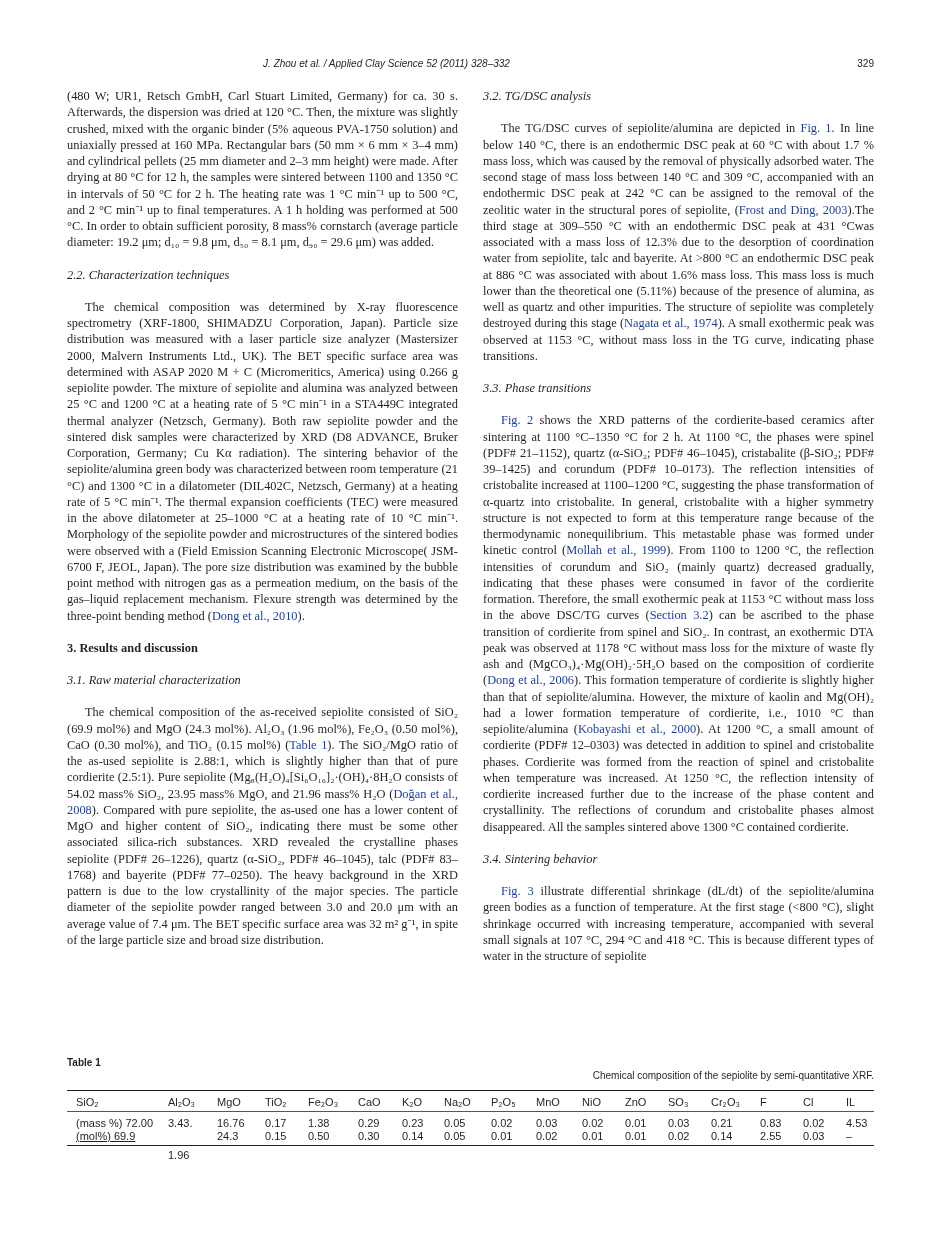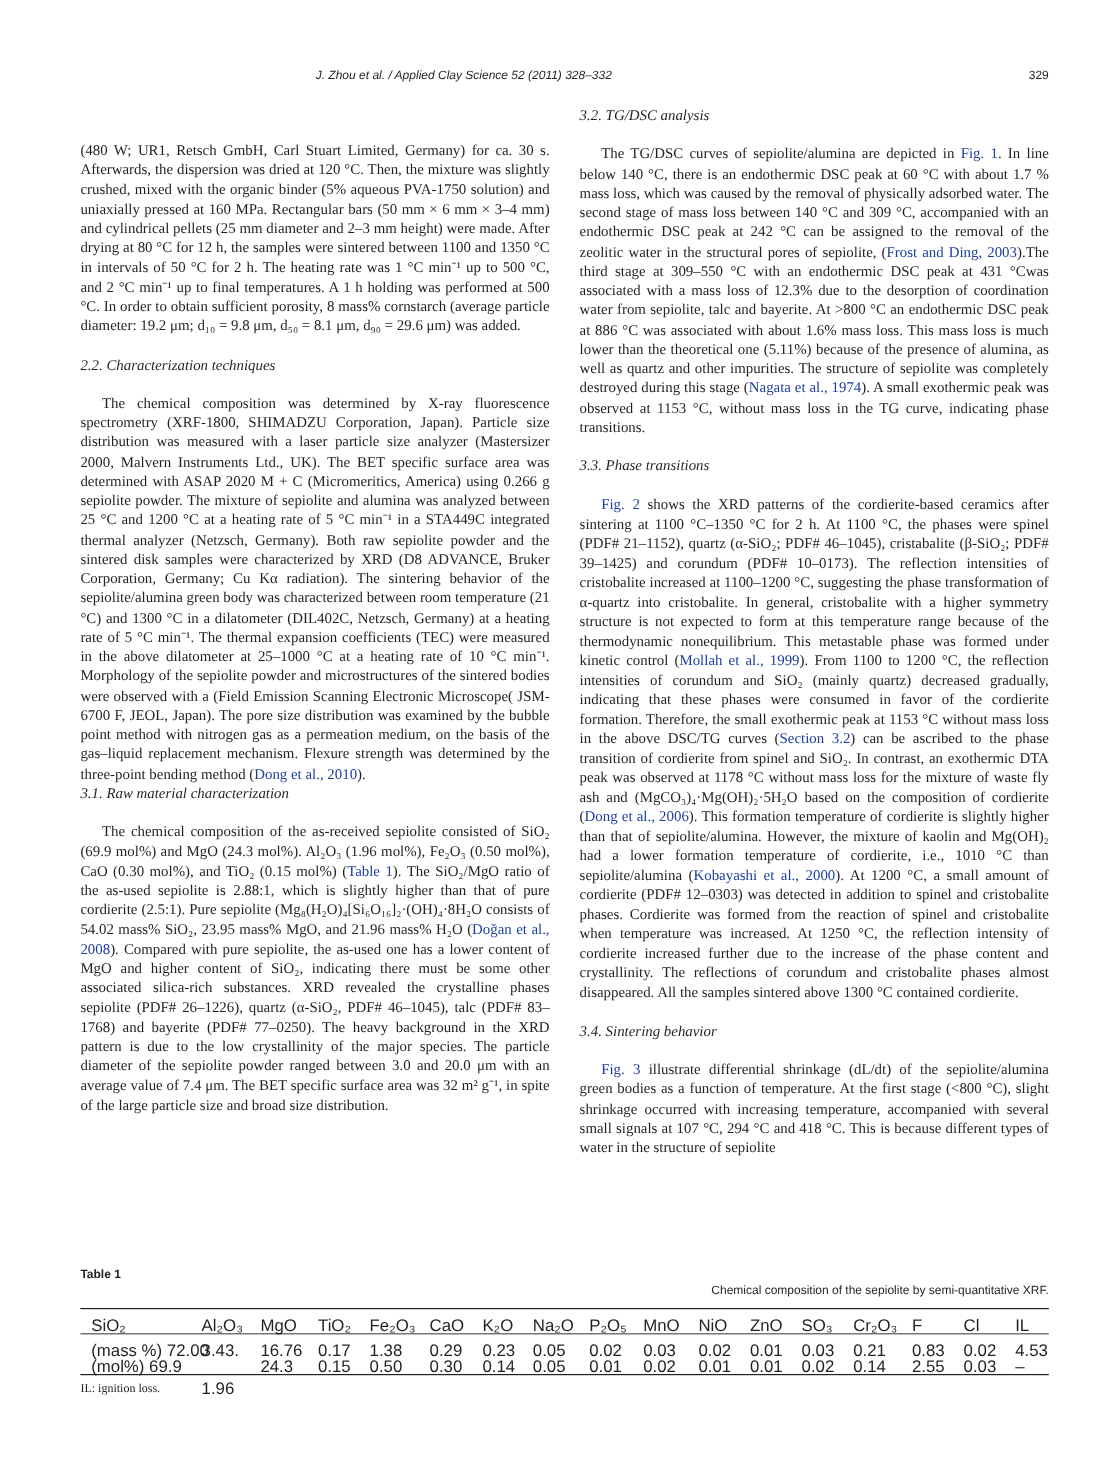--- a/index.html
+++ b/index.html
@@ -7,31 +7,31 @@
          font-family: "Liberation Serif", serif; color: #231f20; }
   .running-head { position: absolute; top: 58px; left: 0; width: 925px; height: 14px;
          font-size: 10px; font-style: italic; font-family: "Liberation Sans", sans-serif; }
   .running-head .journal { position: absolute; left: 0; width: 773px; text-align: center; }
   .running-head .page-num { position: absolute; right: 51px; font-style: normal; }
   .col { position: absolute; top: 88px; width: 391px; font-size: 12.4px; line-height: 16.25px;
          text-align: justify; hyphens: auto; }
   .col.left { left: 67px; }
   .col.right { left: 483px; }
   .col p { margin: 0; text-indent: 18px; }
-  .col p.noindent { text-indent: 0; margin-top: 29px; }
+  .col p.noindent { text-indent: 0; }
   .subhead { font-style: italic; margin: 16px 0 16px 0; }
   .col .subhead.first { margin-top: 0; }
   .sechead { font-weight: bold; margin: 16px 0 16px 0; }
   .link { color: #1c3f9e; }
   .table-block { position: absolute; top: 1057px; left: 67px; width: 807px;
          font-family: "Liberation Sans", sans-serif; }
   .table-title { font-size: 10px; font-weight: bold; font-family: "Liberation Sans", sans-serif; }
   .table-caption { font-size: 10px; margin-top: 2px; text-align: right; }
   .tbl { position: relative; margin-top: 9px; border-top: 1px solid #231f20;
-         border-bottom: 1px solid #231f20; height: 54px; font-size: 14px; }
+         border-bottom: 1px solid #231f20; height: 54px; font-size: 11px; }
   .tbl .hdr-line { position: absolute; top: 20px; left: 0; right: 0; height: 0;
          border-top: 1px solid #555; }
   .tbl .cell { position: absolute; white-space: nowrap; }
   .tbl .hrow { top: 5px; }
   .tbl .r1 { top: 26px; }
   .tbl .r2 { top: 39px; }
   .footnote { font-size: 10px; margin-top: 6px; font-family: "Liberation Serif", serif; }
 </style>
 </head>
 <body>
@@ -40,20 +40,21 @@
   <span class="journal">J. Zhou et al. / Applied Clay Science 52 (2011) 328–332</span>
   <span class="page-num">329</span>
 </div>
 
 <div class="col left">
   <p class="noindent">(480 W; UR1, Retsch GmbH, Carl Stuart Limited, Germany) for ca. 30 s. Afterwards, the dispersion was dried at 120 °C. Then, the mixture was slightly crushed, mixed with the organic binder (5% aqueous PVA-1750 solution) and uniaxially pressed at 160 MPa. Rectangular bars (50 mm × 6 mm × 3–4 mm) and cylindrical pellets (25 mm diameter and 2–3 mm height) were made. After drying at 80 °C for 12 h, the samples were sintered between 1100 and 1350 °C in intervals of 50 °C for 2 h. The heating rate was 1 °C min⁻¹ up to 500 °C, and 2 °C min⁻¹ up to final temperatures. A 1 h holding was performed at 500 °C. In order to obtain sufficient porosity, 8 mass% cornstarch (average particle diameter: 19.2 μm; d₁₀ = 9.8 μm, d₅₀ = 8.1 μm, d₉₀ = 29.6 μm) was added.</p>
 
   <div class="subhead">2.2. Characterization techniques</div>
   <p><span>The chemical composition was determined by X-ray fluorescence spectrometry (XRF-1800, SHIMADZU Corporation, Japan). Particle size distribution was measured with a laser particle size analyzer (Mastersizer 2000, Malvern Instruments Ltd., UK). The BET specific surface area was determined with ASAP 2020 M + C (Micromeritics, America) using 0.266 g sepiolite powder. The mixture of sepiolite and alumina was analyzed between 25 °C and 1200 °C at a heating rate of 5 °C min⁻¹ in a STA449C integrated thermal analyzer (Netzsch, Germany). Both raw sepiolite powder and the sintered disk samples were characterized by XRD (D8 ADVANCE, Bruker Corporation, Germany; Cu Kα radiation). The sintering behavior of the sepiolite/alumina green body was characterized between room temperature (21 °C) and 1300 °C in a dilatometer (DIL402C, Netzsch, Germany) at a heating rate of 5 °C min⁻¹. The thermal expansion coefficients (TEC) were measured in the above dilatometer at 25–1000 °C at a heating rate of 10 °C min⁻¹. Morphology of the sepiolite powder and microstructures of the sintered bodies were observed with a (Field Emission Scanning Electronic Microscope( JSM-6700 F, JEOL, Japan). The pore size distribution was examined by the bubble point method with nitrogen gas as a permeation medium, on the basis of the gas–liquid replacement mechanism. Flexure strength was determined by the three-point bending method (</span><a class="link">Dong et al., 2010</a><span>).</span></p>
 
+  <div class="sechead">3. Results and discussion</div>
 
   <div class="subhead" style="margin-top:0">3.1. Raw material characterization</div>
   <p><span>The chemical composition of the as-received sepiolite consisted of SiO₂ (69.9 mol%) and MgO (24.3 mol%). Al₂O₃ (1.96 mol%), Fe₂O₃ (0.50 mol%), CaO (0.30 mol%), and TiO₂ (0.15 mol%) (</span><a class="link">Table 1</a><span>). The SiO₂/MgO ratio of the as-used sepiolite is 2.88:1, which is slightly higher than that of pure cordierite (2.5:1). Pure sepiolite (Mg₈(H₂O)₄[Si₆O₁₆]₂·(OH)₄·8H₂O consists of 54.02 mass% SiO₂, 23.95 mass% MgO, and 21.96 mass% H₂O (</span><a class="link">Doğan et al., 2008</a><span>). Compared with pure sepiolite, the as-used one has a lower content of MgO and higher content of SiO₂, indicating there must be some other associated silica-rich substances. XRD revealed the crystalline phases sepiolite (PDF# 26–1226), quartz (α-SiO₂, PDF# 46–1045), talc (PDF# 83–1768) and bayerite (PDF# 77–0250). The heavy background in the XRD pattern is due to the low crystallinity of the major species. The particle diameter of the sepiolite powder ranged between 3.0 and 20.0 μm with an average value of 7.4 μm. The BET specific surface area was 32 m² g⁻¹, in spite of the large particle size and broad size distribution.</span></p>
 </div>
 
 <div class="col right">
   <div class="subhead first">3.2. TG/DSC analysis</div>
   <p><span>The TG/DSC curves of sepiolite/alumina are depicted in </span><a class="link">Fig. 1</a><span>. In line below 140 °C, there is an endothermic DSC peak at 60 °C with about 1.7 % mass loss, which was caused by the removal of physically adsorbed water. The second stage of mass loss between 140 °C and 309 °C, accompanied with an endothermic DSC peak at 242 °C can be assigned to the removal of the zeolitic water in the structural pores of sepiolite, (</span><a class="link">Frost and Ding, 2003</a><span>).The third stage at 309–550 °C with an endothermic DSC peak at 431 °Cwas associated with a mass loss of 12.3% due to the desorption of coordination water from sepiolite, talc and bayerite. At &gt;800 °C an endothermic DSC peak at 886 °C was associated with about 1.6% mass loss. This mass loss is much lower than the theoretical one (5.11%) because of the presence of alumina, as well as quartz and other impurities. The structure of sepiolite was completely destroyed during this stage (</span><a class="link">Nagata et al., 1974</a><span>). A small exothermic peak was observed at 1153 °C, without mass loss in the TG curve, indicating phase transitions.</span></p>
 
   <div class="subhead">3.3. Phase transitions</div>
@@ -95,32 +96,31 @@
       <div class="cell r1" style="left: 377px;">0.05</div>
       <div class="cell r1" style="left: 424px;">0.02</div>
       <div class="cell r1" style="left: 469px;">0.03</div>
       <div class="cell r1" style="left: 515px;">0.02</div>
       <div class="cell r1" style="left: 558px;">0.01</div>
       <div class="cell r1" style="left: 601px;">0.03</div>
       <div class="cell r1" style="left: 644px;">0.21</div>
       <div class="cell r1" style="left: 693px;">0.83</div>
       <div class="cell r1" style="left: 736px;">0.02</div>
       <div class="cell r1" style="left: 779px;">4.53</div>
-      <div class="cell r2" style="left: 9px;">(mol%) 69.9</div>
+      <div class="cell r2" style="left: 9px; text-decoration: underline;">(mol%) 69.9</div>
       <div class="cell r2" style="left: 101px; margin-top: 19px;">1.96</div>
       <div class="cell r2" style="left: 150px;">24.3</div>
       <div class="cell r2" style="left: 198px;">0.15</div>
       <div class="cell r2" style="left: 241px;">0.50</div>
       <div class="cell r2" style="left: 291px;">0.30</div>
       <div class="cell r2" style="left: 335px;">0.14</div>
       <div class="cell r2" style="left: 377px;">0.05</div>
       <div class="cell r2" style="left: 424px;">0.01</div>
       <div class="cell r2" style="left: 469px;">0.02</div>
       <div class="cell r2" style="left: 515px;">0.01</div>
       <div class="cell r2" style="left: 558px;">0.01</div>
       <div class="cell r2" style="left: 601px;">0.02</div>
       <div class="cell r2" style="left: 644px;">0.14</div>
       <div class="cell r2" style="left: 693px;">2.55</div>
       <div class="cell r2" style="left: 736px;">0.03</div>
       <div class="cell r2" style="left: 779px;">–</div>
     </div>
-  <div class="footnote">IL: ignition loss.</div>
 </div>
 
 </body></html>

